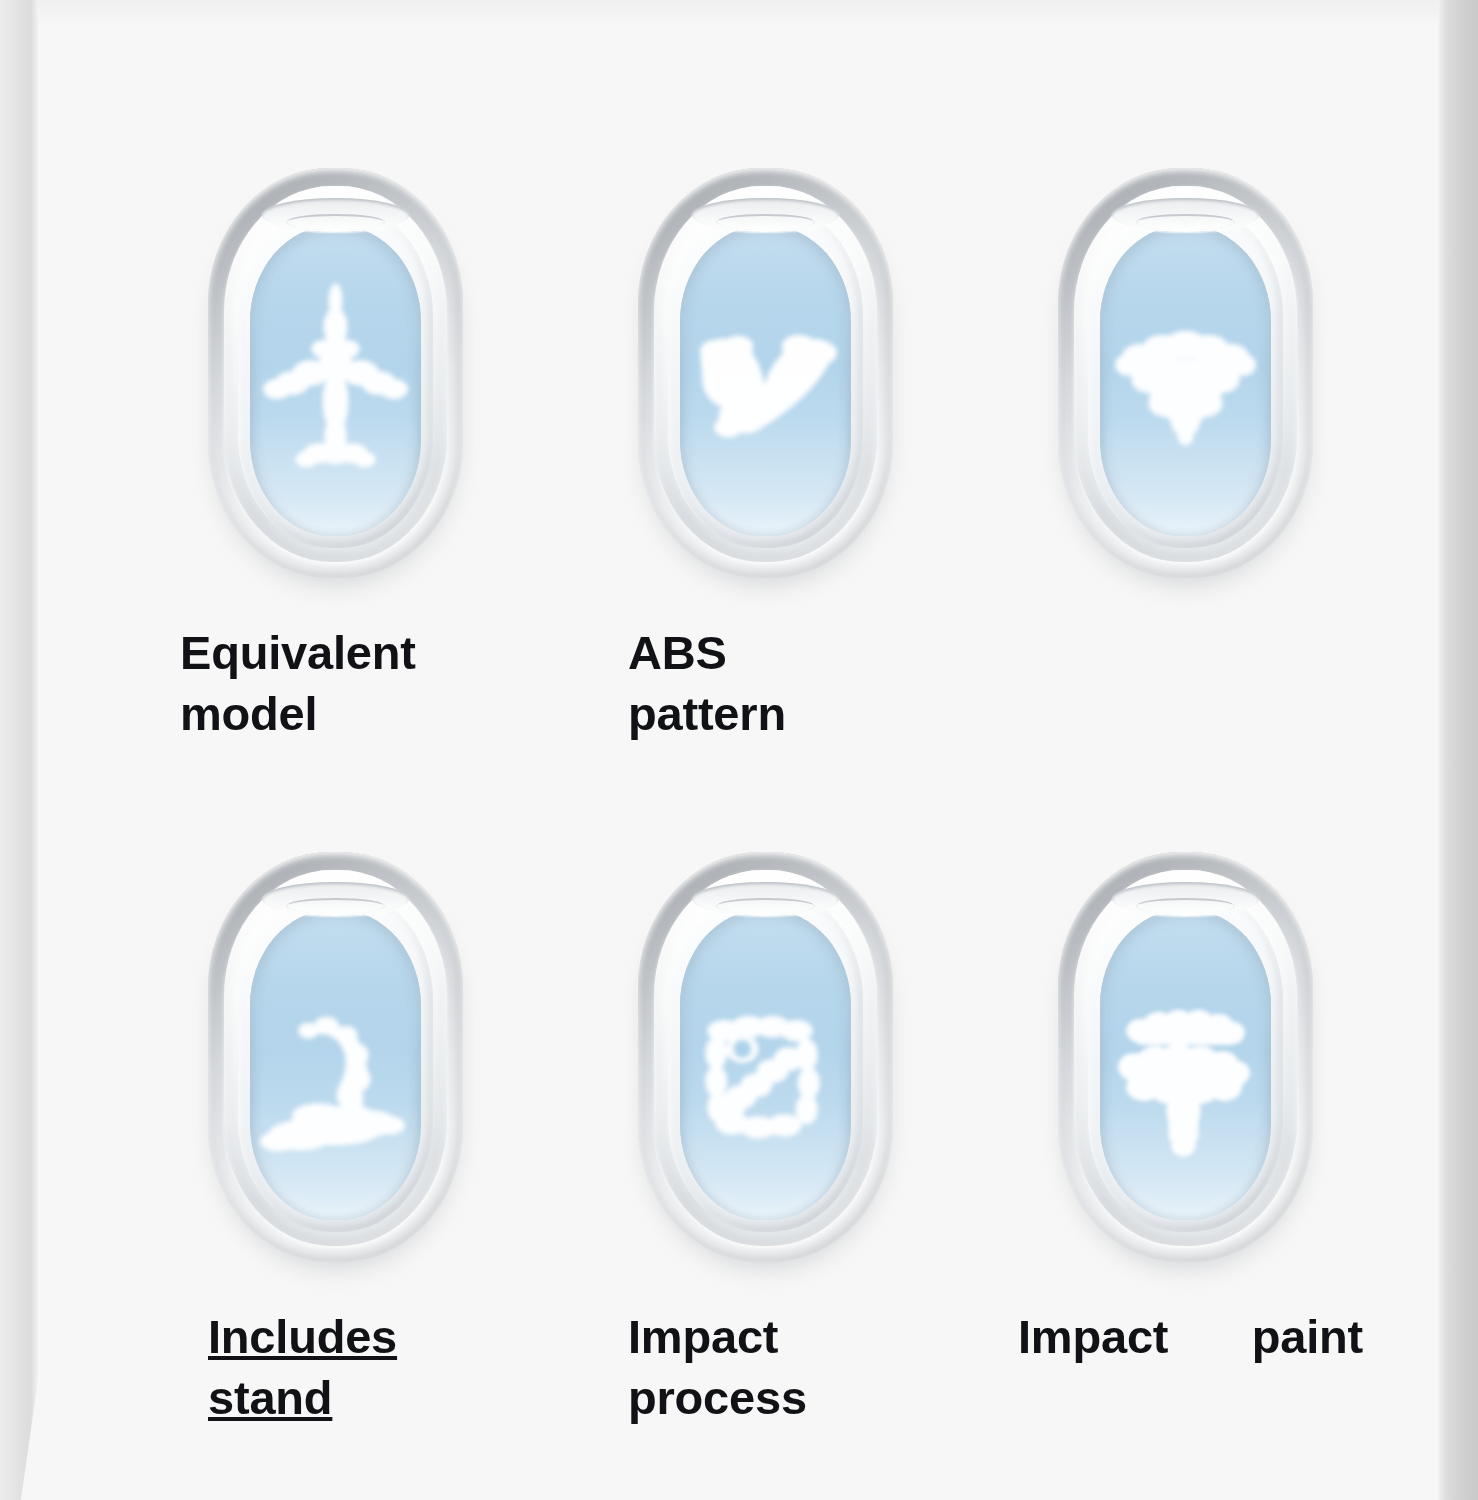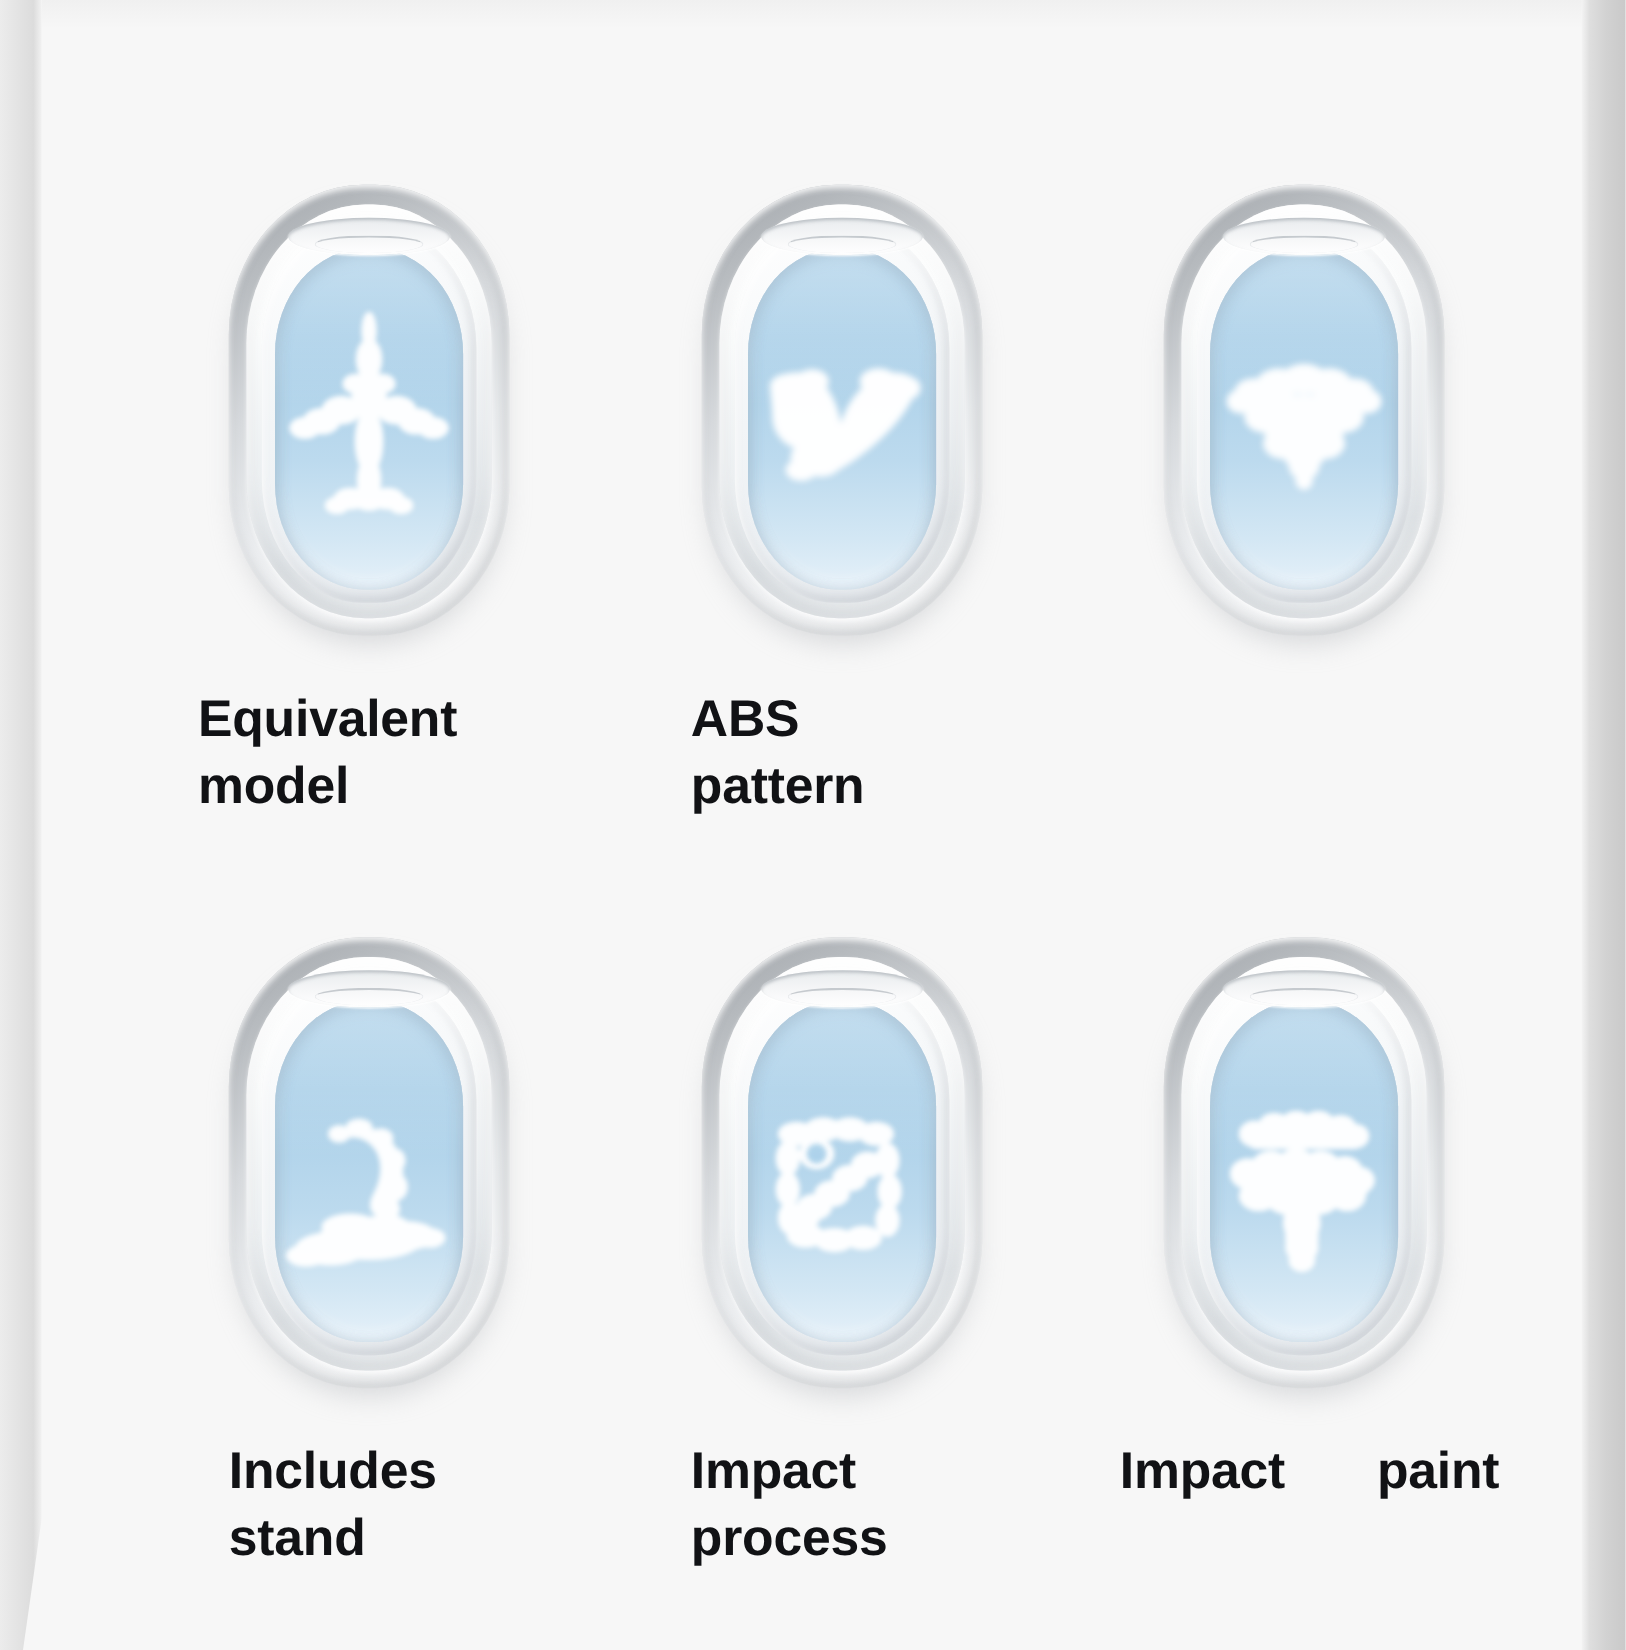--- a/index.html
+++ b/index.html
@@ -123,21 +123,21 @@
     width:372px;
     font-size:47px;
     font-weight:bold;
     line-height:1.30;
     color:#111215;
     letter-spacing:-0.2px;
   }
   .cap-c0{padding-left:30px;}
   .cap-c1{padding-left:48px;}
   .cap-c2{padding-left:18px;}
-  .cap-c3{padding-left:58px;}
+  .cap-c3{padding-left:58px;text-decoration:underline;}
   .cap-c4{padding-left:48px;}
   .cap-c5{padding-left:18px;text-align:justify;width:345px;}
   .cap-c5 .l1{display:block;text-align:justify;}
   .cap-c5 .l1::after{content:"";display:inline-block;width:100%;}
   .cap-line{display:block;}
 </style>
 </head>
 <body>
 
 <div class="page">

